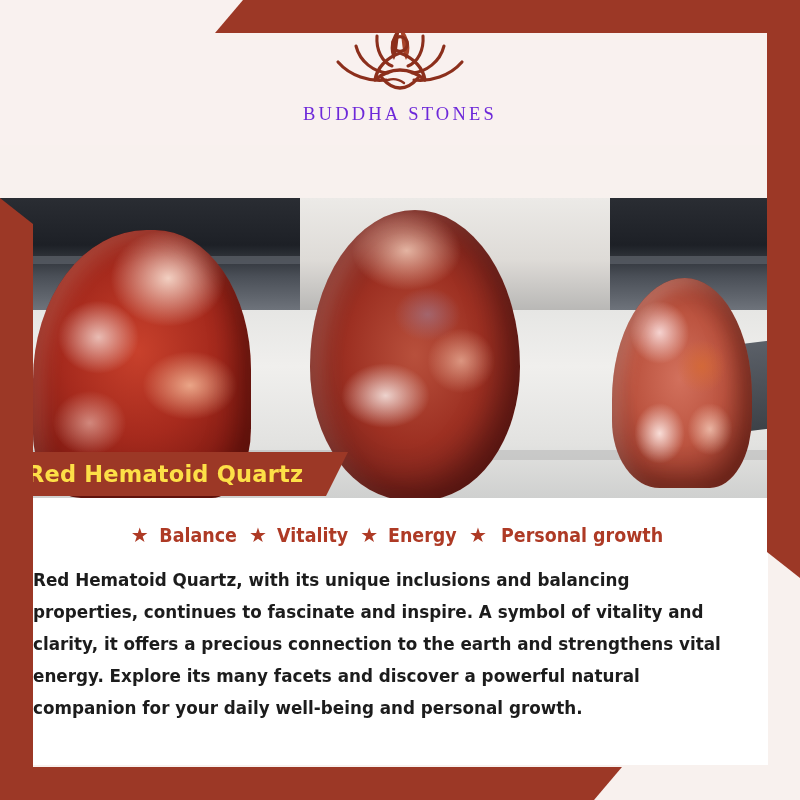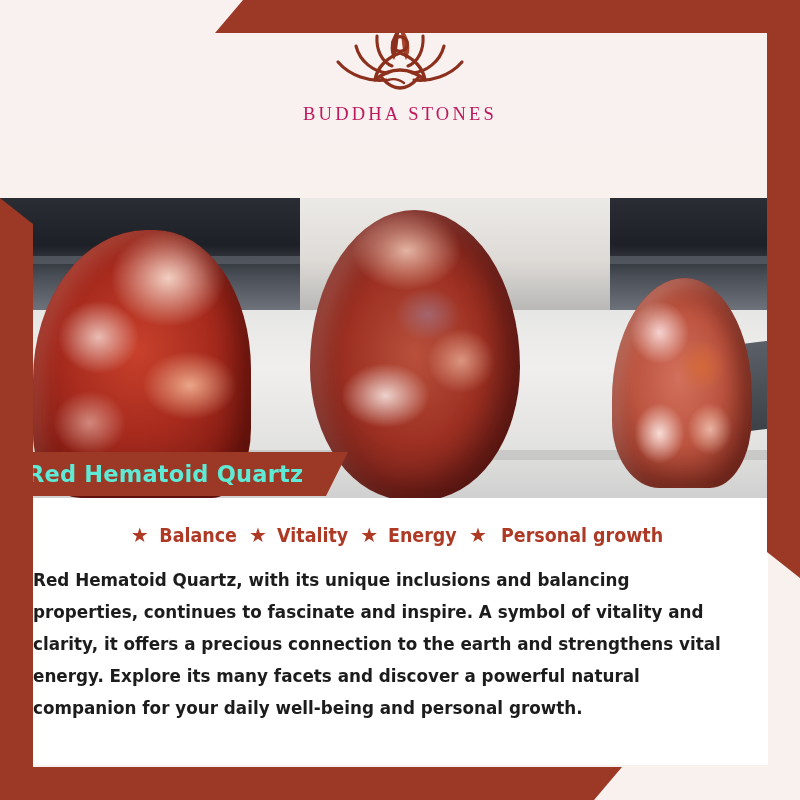--- a/index.html
+++ b/index.html
@@ -48,21 +48,21 @@
     background:#f9f1ef;
     display:flex;flex-direction:column;align-items:center;justify-content:flex-start;
     z-index:3;
   }
   .logo-mark{margin-top:18px;}
   .logo-word{
     margin-top:4px;
     font-family:"Liberation Serif", serif;
     font-size:18.5px;
     letter-spacing:3.2px;
-    color:#be185d;
+    color:#6d28d9;
   }
 
   
   .title-band{
     position:absolute;top:141px;left:140px;width:490px;height:57px;
     background:#fdf8f6;
     display:flex;align-items:center;justify-content:center;
     z-index:4;
   }
   .title-text{
@@ -148,21 +148,21 @@
     background:#9c3826;
     clip-path:polygon(0 0, 100% 0, calc(100% - 22px) 100%, 0 100%);
     display:flex;align-items:center;
     z-index:5;
   }
   .name-text{
     margin-left:27px;
     font-family:"DejaVu Sans", sans-serif;
     font-weight:bold;
     font-size:22.5px;
-    color:#5eead4;
+    color:#fde047;
     letter-spacing:.2px;
     white-space:nowrap;
   }
 
   
   .body-panel{
     position:absolute;left:33px;top:498px;width:735px;height:267px;
     background:#ffffff;
     z-index:2;
   }

